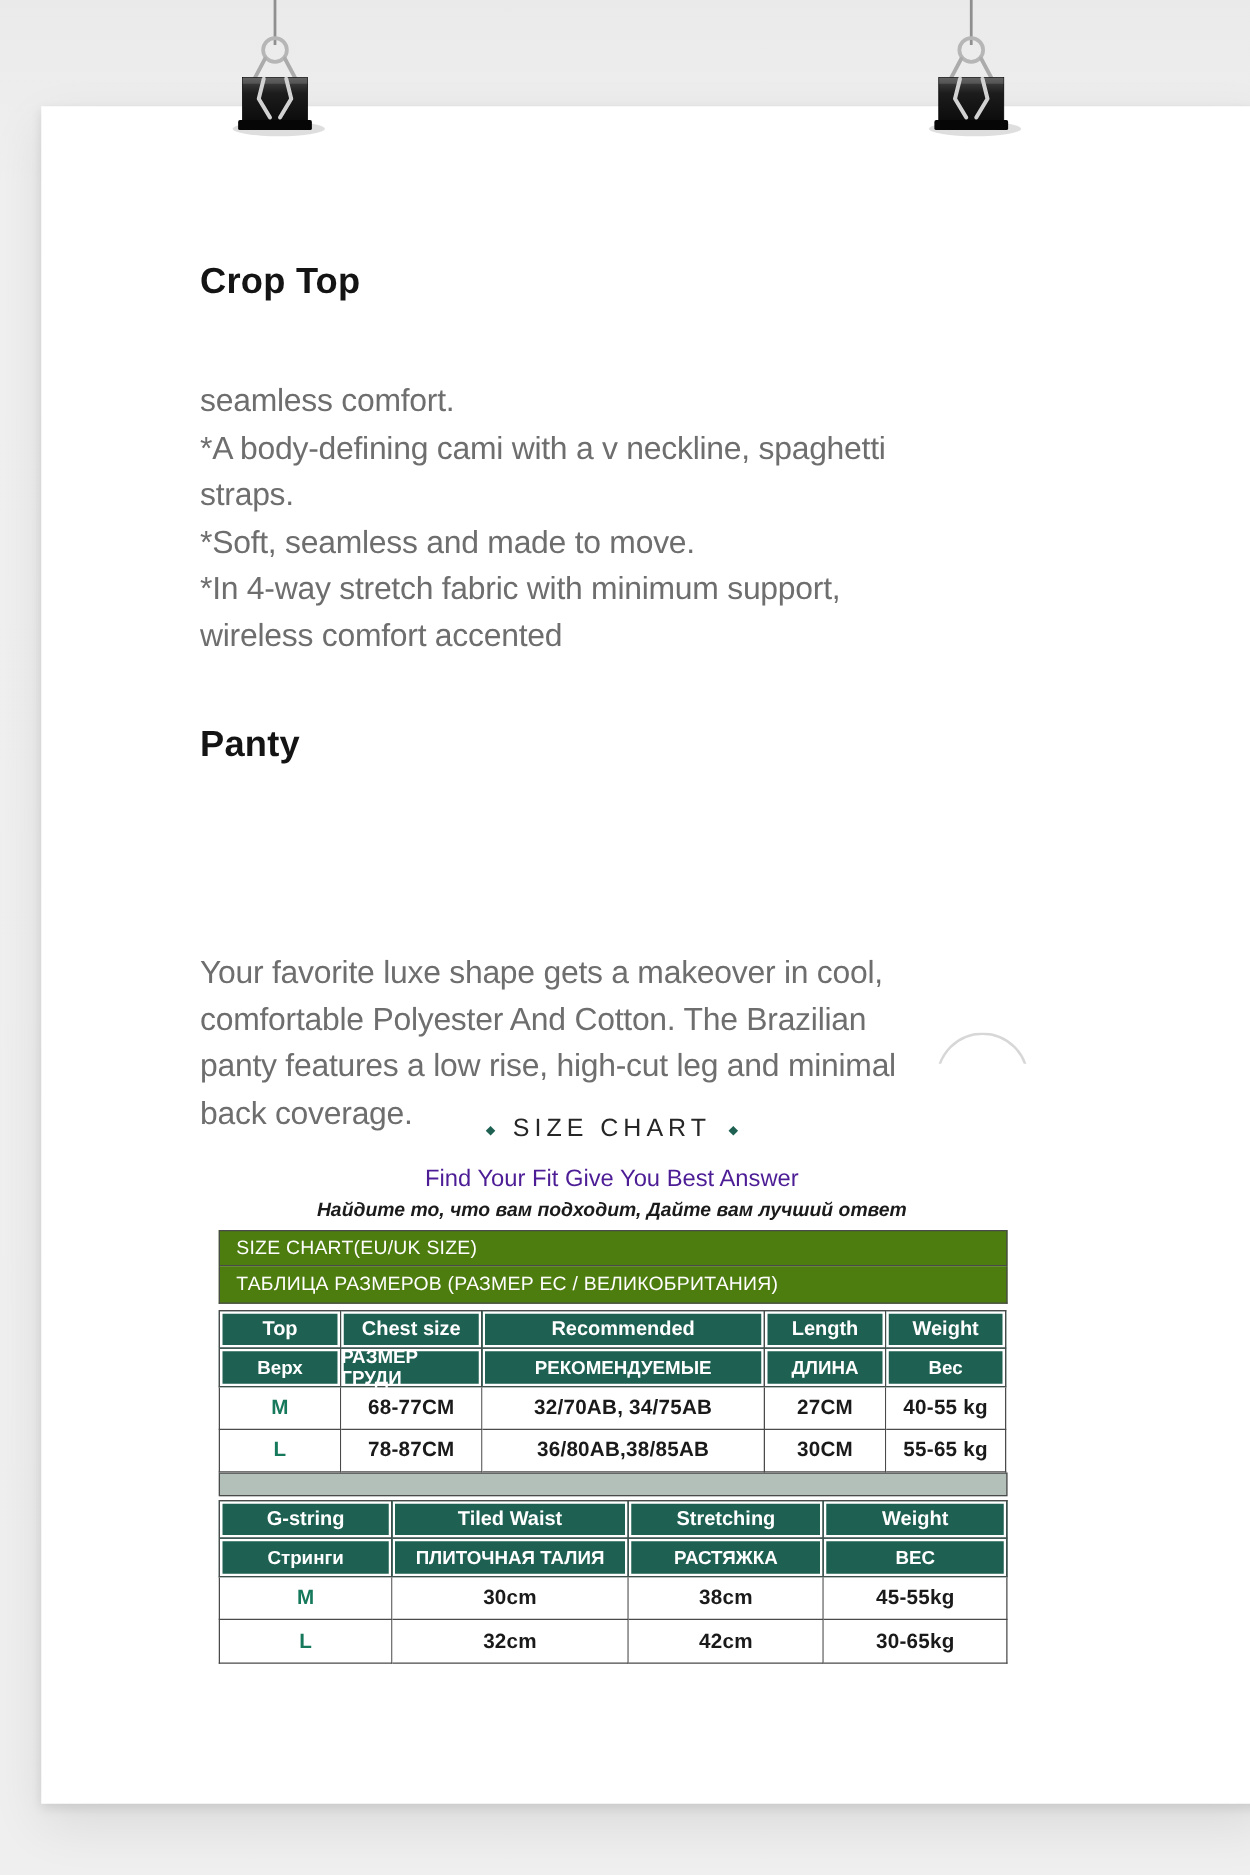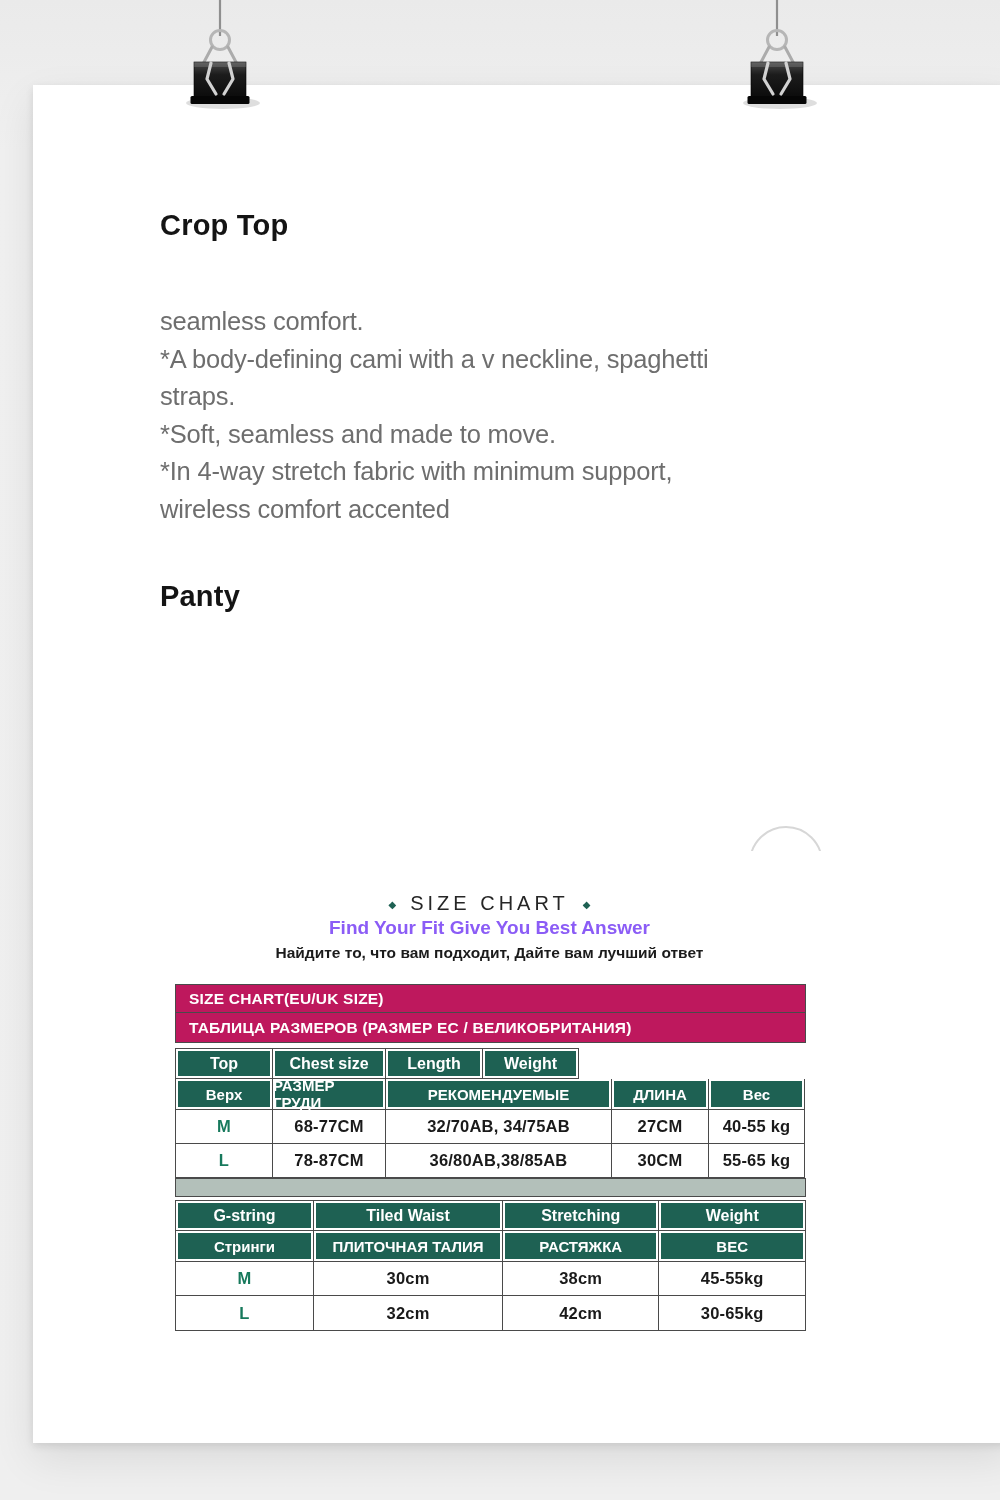--- a/index.html
+++ b/index.html
@@ -25,36 +25,36 @@
   }
   .arc-clip{position:absolute;left:716px;top:741px;width:84px;height:25px;overflow:hidden;}
   .arc-circle{width:74px;height:74px;border:2.5px solid #d7d7d7;border-radius:50%;box-sizing:border-box;}
 
   
   .sc-head{position:absolute;left:142px;top:806px;width:629px;text-align:center;}
   .sc-title{font-size:20px;font-weight:normal;letter-spacing:4px;color:#262626;line-height:24px;}
   .sc-diamond{font-size:10px;color:#1e6153;vertical-align:2px;letter-spacing:0;}
   .sc-diamond.left{margin-right:14px;}
   .sc-diamond.right{margin-left:14px;}
-  .sc-sub-en{font-size:19px;font-weight:bold;color:#8b5cf6;margin-top:0;line-height:22px;}
-  .sc-sub-ru{font-size:15.5px;font-weight:bold;color:#1b1b1b;margin-top:5px;line-height:18px;}
+  .sc-sub-en{font-size:19px;font-weight:normal;color:#4c1d95;margin-top:16px;line-height:22px;}
+  .sc-sub-ru{font-size:15.5px;font-weight:bold;color:#1b1b1b;margin-top:5px;line-height:18px;font-style:italic;}
 
   
   .tbl{position:absolute;left:142px;top:899px;width:631px;}
   .trow{display:flex;}
   .cell{
     box-sizing:border-box;display:flex;align-items:center;justify-content:center;
     border-right:1px solid #4a4a4a;border-bottom:1px solid #4a4a4a;
     font-weight:bold;background:#ffffff;
   }
   .trow .cell:first-child{border-left:1px solid #4a4a4a;}
   .btop .cell{border-top:1px solid #4a4a4a;}
   .band{
     box-sizing:border-box;height:29px;border:1px solid #4a4a4a;
-    background:#be185d;color:#ffffff;font-weight:bold;font-size:15.5px;
+    background:#4d7c0f;color:#ffffff;font-weight:normal;font-size:15.5px;
     display:flex;align-items:center;padding-left:13px;letter-spacing:0.2px;
   }
   .band.ru{height:30px;border-top:none;}
   .sep{
     box-sizing:border-box;height:19px;border:1px solid #4a4a4a;background:#b3c0ba;
   }
   .gap5{height:5px;}
   .gap3{height:3px;}
   .green{background:#1e6153;color:#ffffff;box-shadow:inset 0 0 0 2px #ffffff;}
   .hrow{height:31px;}
@@ -82,39 +82,46 @@
     <div class="line">seamless comfort.</div>
     <div class="line">*A body-defining cami with a v neckline, spaghetti</div>
     <div class="line">straps.</div>
     <div class="line">*Soft, seamless and made to move.</div>
     <div class="line">*In 4-way stretch fabric with minimum support,</div>
     <div class="line">wireless comfort accented</div>
   </div>
 
   <h2 class="sec-title" style="top:495px;">Panty</h2>
 
+  <div class="para" style="top:675px;">
+    <div class="line">Your favorite luxe shape gets a makeover in cool,</div>
+    <div class="line">comfortable Polyester And Cotton. The Brazilian</div>
+    <div class="line">panty features a low rise, high-cut leg and minimal</div>
+    <div class="line">back coverage.</div>
+  </div>
 
   <div class="arc-clip">
     <div class="arc-circle"></div>
   </div>
 
   <div class="sc-head">
     <div class="sc-title"><span class="sc-diamond left">◆</span><span>SIZE CHART</span><span class="sc-diamond right">◆</span></div>
     <div class="sc-sub-en">Find Your Fit Give You Best Answer</div>
     <div class="sc-sub-ru">Найдите то, что вам подходит, Дайте вам лучший ответ</div>
   </div>
 
   <div class="tbl">
     <div class="band">SIZE CHART(EU/UK SIZE)</div>
     <div class="band ru">ТАБЛИЦА РАЗМЕРОВ (РАЗМЕР ЕС / ВЕЛИКОБРИТАНИЯ)</div>
     <div class="gap5"></div>
 
     <div class="trow hrow btop">
       <div class="cell green t1c1">Top</div>
       <div class="cell green t1c2">Chest size</div>
+      <div class="cell green t1c3">Recommended</div>
       <div class="cell green t1c4">Length</div>
       <div class="cell green t1c5">Weight</div>
     </div>
     <div class="trow hrow ru">
       <div class="cell green t1c1">Верх</div>
       <div class="cell green t1c2">РАЗМЕР ГРУДИ</div>
       <div class="cell green t1c3">РЕКОМЕНДУЕМЫЕ</div>
       <div class="cell green t1c4">ДЛИНА</div>
       <div class="cell green t1c5">Вес</div>
     </div>

